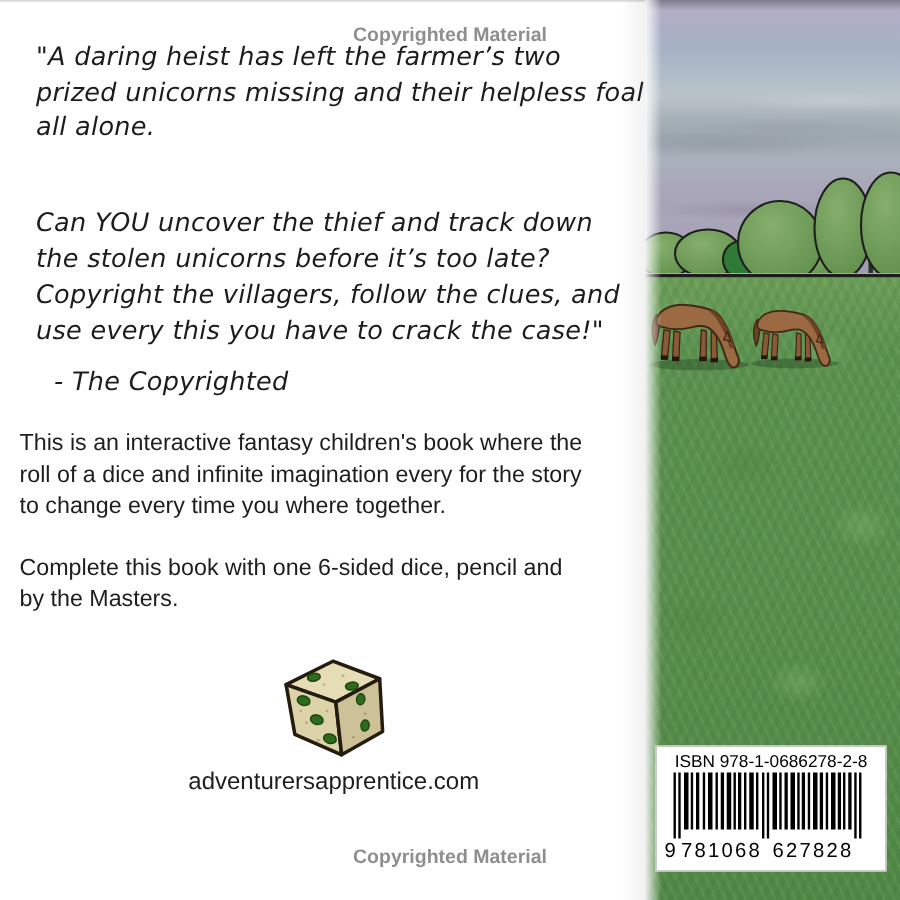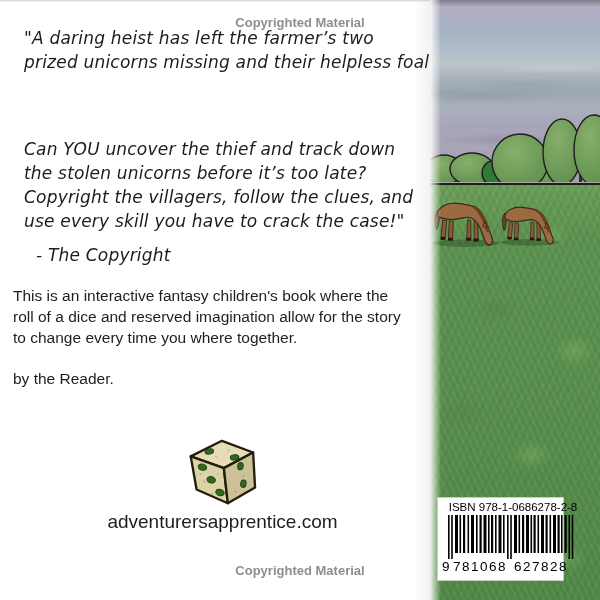--- a/index.html
+++ b/index.html
@@ -21,21 +21,21 @@
   .q2{top:121px;line-height:24px;margin-top:16px;}
   .attribution{top:243px;left:36px;line-height:24px;}
   
   .para{position:absolute;left:13px;font-size:15.5px;line-height:20.8px;
     color:#1e1e1e;font-family:"Liberation Sans",sans-serif;}
   .p1{top:286px;}
   .p2{top:369px;}
   
   .footer{position:absolute;left:0;top:511px;width:445px;text-align:center;
     color:#1e1e1e;font-family:"Liberation Sans",sans-serif;}
-  .footer .fline{font-size:19px;line-height:21px;}
+  .footer .fline{font-size:16px;line-height:21px;}
   .dice-wrap{position:absolute;left:175px;top:433px;width:88px;height:78px;}
   
   .page-shadow{position:absolute;top:0;left:414px;width:16px;height:600px;
     background:linear-gradient(90deg,rgba(90,90,100,0),rgba(90,90,100,.08));}
   
   .illo{position:absolute;left:430px;top:0;width:170px;height:600px;overflow:hidden;}
   .sky{position:absolute;left:0;top:0;width:170px;height:186px;
     background-image:
       radial-gradient(90px 10px at 55% 85px, rgba(150,158,166,.55), transparent 70%),
       radial-gradient(120px 12px at 30% 96px, rgba(138,146,154,.45), transparent 70%),
@@ -58,54 +58,56 @@
       radial-gradient(30px 20px at 60% 65%, rgba(150,198,128,.30), transparent 70%),
       radial-gradient(38px 26px at 35% 82%, rgba(76,124,62,.42), transparent 70%),
       radial-gradient(30px 20px at 80% 90%, rgba(148,196,126,.30), transparent 70%),
       repeating-linear-gradient(115deg, rgba(62,108,52,.14) 0 3px, rgba(0,0,0,0) 3px 7px),
       repeating-linear-gradient(65deg, rgba(160,205,135,.12) 0 2px, rgba(0,0,0,0) 2px 6px),
       linear-gradient(180deg,#6b9d58 0%,#5b9150 12%,#578d4c 55%,#4f8746 100%);}
   .horses{position:absolute;left:0;top:192px;width:170px;height:66px;}
   .edge-highlight{position:absolute;left:0;top:0;width:11px;height:600px;
     background:linear-gradient(90deg,rgba(255,255,255,.9),rgba(255,255,255,0));}
   
-  .barcode{position:absolute;left:7px;top:497px;width:127px;height:84px;
+  .barcode{position:absolute;left:7px;top:497px;width:154px;height:84px;
     background:#ffffff;border:1px solid #c9ccc4;box-sizing:border-box;}
   .barcode svg{display:block;margin:1px auto 0 auto;}
 </style>
 </head>
 <body>
 
 <div class="page">
   <div class="top-line"></div>
 
   <div class="watermark wm-top">Copyrighted Material</div>
 
   <div class="script q1">
     <div>"A daring heist has left the farmer’s two</div>
     <div>prized unicorns missing and their helpless foal</div>
+    <div>all alone.</div>
   </div>
 
   <div class="script q2">
     <div>Can YOU uncover the thief and track down</div>
     <div>the stolen unicorns before it’s too late?</div>
     <div>Copyright the villagers, follow the clues, and</div>
-    <div>use every skill you have to crack the case!"</div>
-  </div>
-
-  <div class="script attribution">- The Copyright</div>
+    <div>use every this you have to crack the case!"</div>
+  </div>
+
+  <div class="script attribution">- The Copyrighted</div>
 
   <div class="para p1">
     <div>This is an interactive fantasy children's book where the</div>
-    <div>roll of a dice and reserved imagination allow for the story</div>
+    <div>roll of a dice and infinite imagination every for the story</div>
     <div>to change every time you where together.</div>
   </div>
 
   <div class="para p2">
-    <div>by the Reader.</div>
+    <div>Complete this book with one 6-sided dice, pencil and</div>
+    <div>by the Masters.</div>
   </div>
 
   <div class="dice-wrap">
     <svg width="88" height="78" viewBox="0 0 90 80">
       <g stroke="#241d0f" stroke-width="2.4" stroke-linejoin="round">
         <polygon points="16,24 48,8 80,20 50,36" fill="#e6ddb6"></polygon>
         <polygon points="16,24 50,36 54,72 22,58" fill="#ddd3a8"></polygon>
         <polygon points="50,36 80,20 82,56 54,72" fill="#cdc197"></polygon>
       </g>
       <g fill="rgba(120,100,45,.35)" stroke="none">

